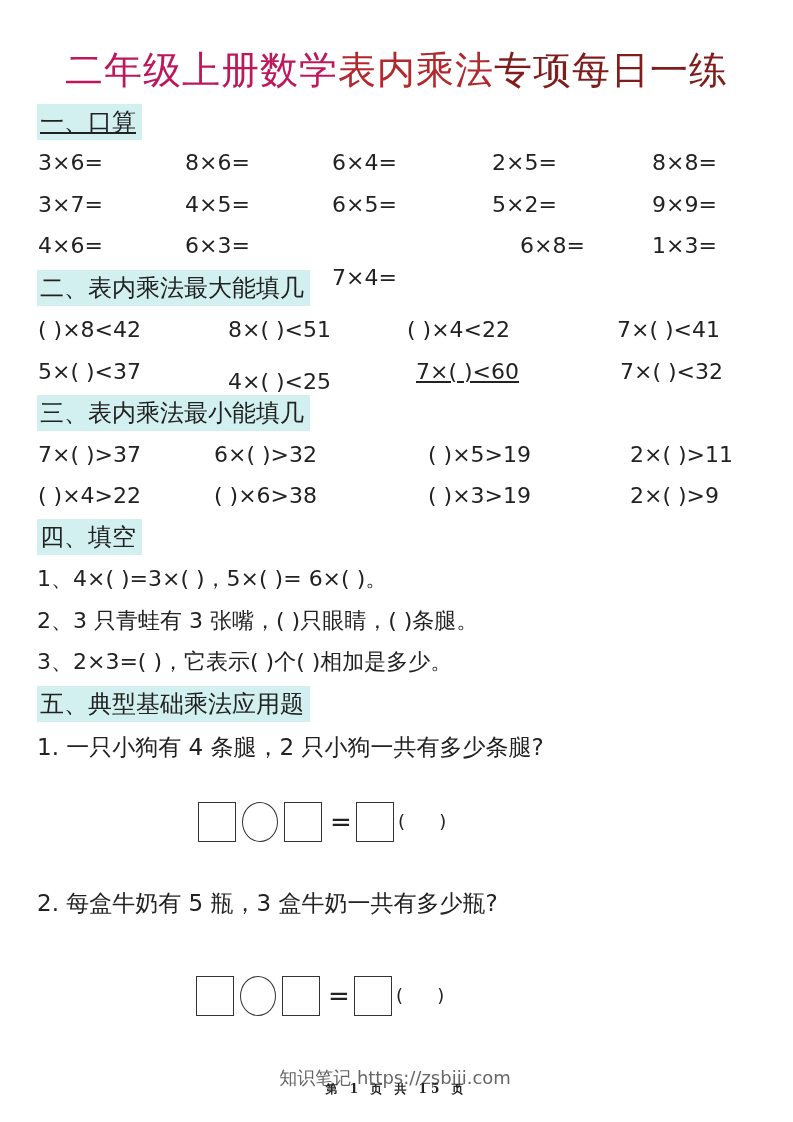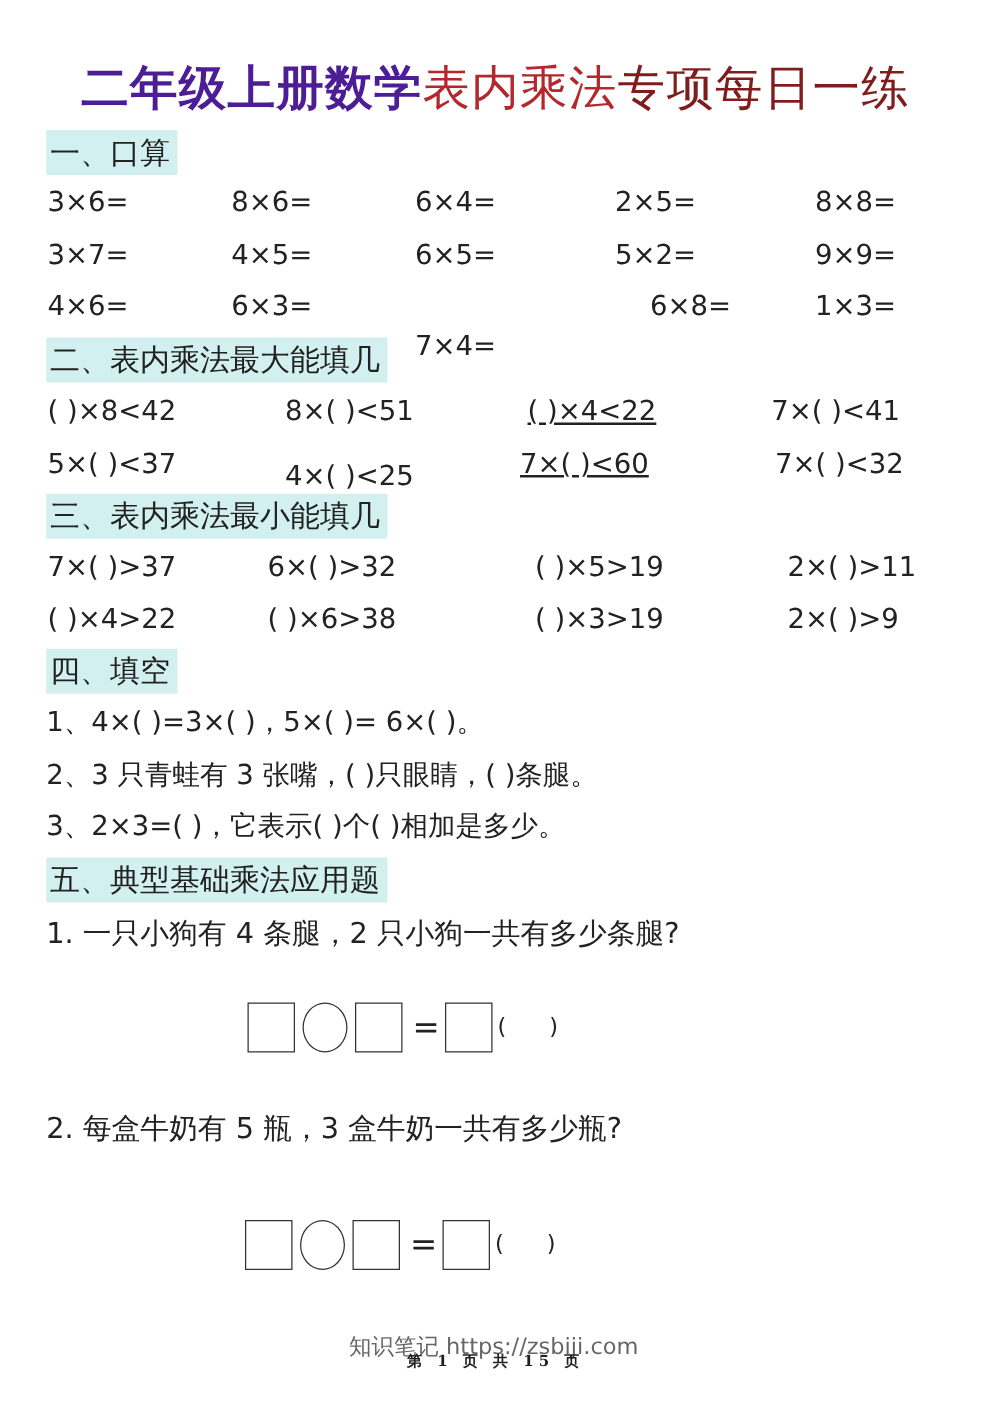--- a/index.html
+++ b/index.html
@@ -4,21 +4,21 @@
 <style>
   * { box-sizing: border-box; margin: 0; padding: 0; }
   html, body { width: 793px; height: 1122px; background: #ffffff; overflow: hidden; }
   body { position: relative; font-family: "DejaVu Sans", "Liberation Sans", sans-serif; color: #222; }
 
   .title {
     position: absolute; top: 44px; left: 0; width: 793px;
     text-align: center; font-size: 38px; letter-spacing: 1px; line-height: 52px;
     font-weight: normal;
   }
-  .title .t1 { color: #4c1d95; font-weight: bold; }
+  .title .t1 { color: #be185d; }
   .title .t2 { color: #b3282d; }
   .title .t3 { color: #7f1d1d; }
 
   .section-header {
     position: absolute; left: 37px; height: 36px;
     background: #d3f0f0; font-size: 24px; line-height: 36px;
     padding: 0 6px 0 3px; color: #222; white-space: nowrap;
   }
 
   .cell {
@@ -48,21 +48,21 @@
     font-family: "DejaVu Serif", serif; font-size: 12px; font-weight: bold; color: #222; letter-spacing: 4px;
   }
 </style>
 </head>
 <body>
 
 <div class="title">
   <span class="t1">二年级上册数学</span><span class="t2">表内乘法</span><span class="t3">专项每日一练</span>
 </div>
 
-<div class="section-header" style="top:104px;">一、口算</div>
+<div class="section-header" style="top:104px;text-decoration:underline;">一、口算</div>
 
 <div class="cell" style="top:148px; left:38px;">3×6=</div>
 <div class="cell" style="top:148px; left:185px;">8×6=</div>
 <div class="cell" style="top:148px; left:332px;">6×4=</div>
 <div class="cell" style="top:148px; left:492px;">2×5=</div>
 <div class="cell" style="top:148px; left:652px;">8×8=</div>
 
 <div class="cell" style="top:190px; left:38px;">3×7=</div>
 <div class="cell" style="top:190px; left:185px;">4×5=</div>
 <div class="cell" style="top:190px; left:332px;">6×5=</div>
@@ -72,21 +72,21 @@
 <div class="cell" style="top:231px; left:38px;">4×6=</div>
 <div class="cell" style="top:231px; left:185px;">6×3=</div>
 <div class="cell" style="top:231px; left:332px;margin-top:32px;">7×4=</div>
 <div class="cell" style="top:231px; left:492px;margin-left:28px;">6×8=</div>
 <div class="cell" style="top:231px; left:652px;">1×3=</div>
 
 <div class="section-header" style="top:270px;">二、表内乘法最大能填几</div>
 
 <div class="cell" style="top:315px; left:38px;">(    )×8&lt;42</div>
 <div class="cell" style="top:315px; left:228px;">8×(    )&lt;51</div>
-<div class="cell" style="top:315px; left:422px;text-decoration:underline;">(    )×4&lt;22</div>
+<div class="cell" style="top:315px; left:407px;">(    )×4&lt;22</div>
 <div class="cell" style="top:315px; left:617px;">7×(    )&lt;41</div>
 
 <div class="cell" style="top:357px; left:38px;">5×(    )&lt;37</div>
 <div class="cell" style="top:357px; left:228px;margin-top:10px;">4×(    )&lt;25</div>
 <div class="cell" style="top:357px; left:416px;text-decoration:underline;">7×(    )&lt;60</div>
 <div class="cell" style="top:357px; left:620px;">7×(    )&lt;32</div>
 
 <div class="section-header" style="top:395px;">三、表内乘法最小能填几</div>
 
 <div class="cell" style="top:440px; left:38px;">7×(    )&gt;37</div>

